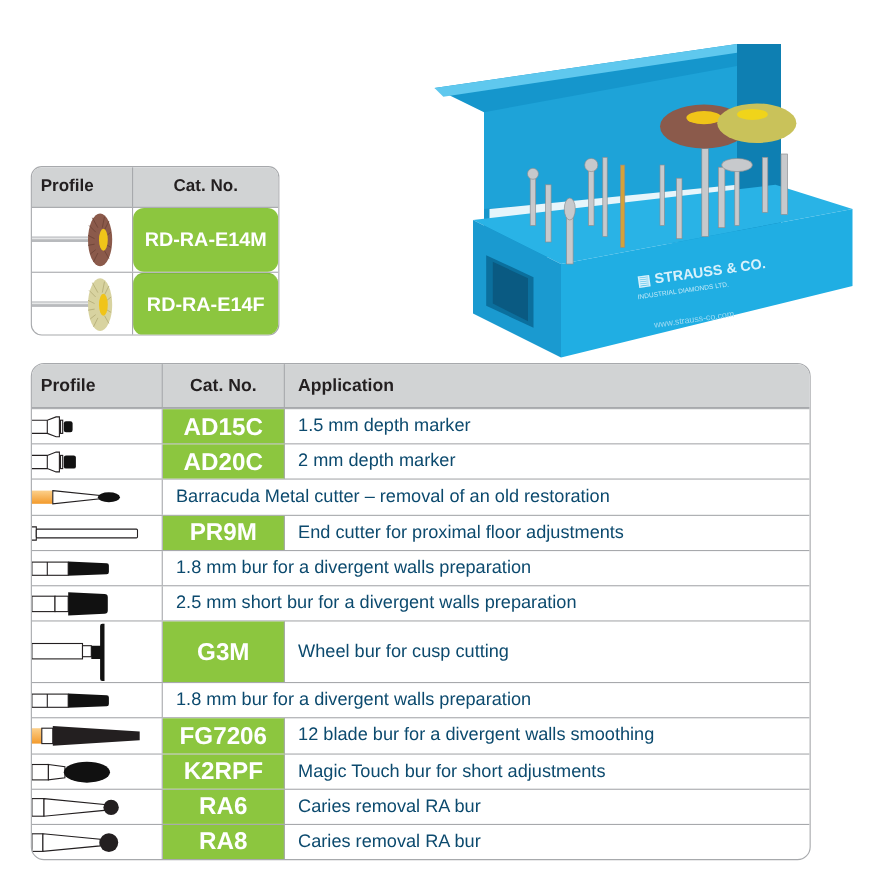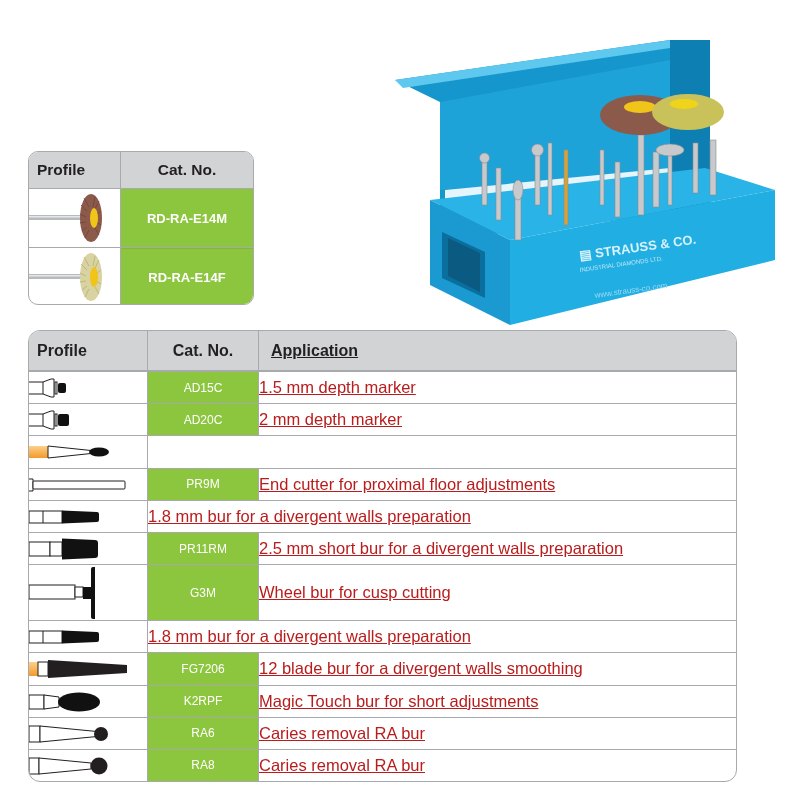--- a/index.html
+++ b/index.html
@@ -11,48 +11,48 @@
       position: absolute; left: 28px; top: 151px; width: 226px; height: 154px;
       border: 1.5px solid #a7a9ac; border-radius: 10px; overflow: hidden; background: #fff;
     }
     .small-table .hdr { display: flex; height: 37px; background: #d1d3d4; border-bottom: 1.5px solid #a7a9ac; }
     .small-table .hdr div { display: flex; align-items: center; font-size: 15.5px; font-weight: bold; color: #231f20; }
     .small-table .hdr .c1 { width: 92px; padding-left: 8px; border-right: 1.5px solid #a7a9ac; }
     .small-table .hdr .c2 { flex: 1; justify-content: center; }
     .small-table .row { display: flex; height: 58px; }
     .small-table .row + .row { border-top: 1.5px solid #a7a9ac; text-align: right; }
     .small-table .row .c1 { width: 92px; border-right: 1.5px solid #a7a9ac; position: relative; }
-    .small-table .row .c2 { flex: 1; background: #8cc63f; color: #fff; font-weight: bold; font-size: 13px;
-      display: flex; align-items: center; justify-content: center; }
+    .small-table .row .c2 { flex: 1; background: #8cc63f; color: #fff; font-weight: bold; font-size: 18px;
+      display: flex; align-items: center; justify-content: center; border-radius: 10px; }
     .small-table .row + .row .c2 { border-top: 1px solid #7fb83a; }
 
     
     .photo { position: absolute; left: 370px; top: 40px; width: 420px; height: 290px; }
 
     
     .big-table {
       position: absolute; left: 28px; top: 330px; width: 709px; height: 452px;
       border: 1.5px solid #a7a9ac; border-radius: 12px; overflow: hidden; background: #fff;
     }
     .big-table .hdr { display: flex; height: 40px; background: #d1d3d4; border-bottom: 1.5px solid #a7a9ac; }
     .big-table .hdr div { display: flex; align-items: center; font-size: 16px; font-weight: bold; color: #231f20; }
     .big-table .col-p { width: 119px; flex: 0 0 119px; }
     .big-table .col-c { width: 111px; flex: 0 0 111px; }
-    .big-table .col-a { flex: 1; text-decoration: underline; }
+    .big-table .col-a { flex: 1; }
     .big-table .hdr .col-p { padding-left: 8px; border-right: 1.5px solid #a7a9ac; }
     .big-table .hdr .col-c { justify-content: center; border-right: 1.5px solid #a7a9ac; }
     .big-table .hdr .col-a { padding-left: 12px; }
 
     .big-table .row { display: flex; height: 32.2px; border-top: 1.5px solid #a7a9ac; }
     .big-table .row:first-of-type { border-top: none; }
     .big-table .row.tall { height: 56px; }
     .big-table .row .col-p { position: relative; border-right: 1.5px solid #a7a9ac; }
-    .big-table .row .col-c { background: #8cc63f; color: #fff; font-weight: normal; font-size: 12px;
+    .big-table .row .col-c { background: #8cc63f; color: #fff; font-weight: bold; font-size: 22px;
       display: flex; align-items: center; justify-content: center; border-right: 1.5px solid #a7a9ac; }
-    .big-table .row .col-a { display: flex; align-items: center; font-size: 16.5px; color: #b91c1c; white-space: nowrap; }
+    .big-table .row .col-a { display: flex; align-items: center; padding-left: 12px; font-size: 16.5px; color: #0c4a6e; white-space: nowrap; }
     .big-table .row .col-p svg { position: absolute; left: 0; top: 0; }
   </style>
 </head>
 <body>
 
 <div class="small-table">
   <div class="hdr">
     <div class="c1">Profile</div>
     <div class="c2">Cat. No.</div>
   </div>
@@ -179,20 +179,21 @@
             <linearGradient id="fg1" x1="0" x2="0" y1="0" y2="1">
               <stop offset="0" stop-color="#fcd08b"></stop>
               <stop offset="1" stop-color="#f39a2b"></stop>
             </linearGradient>
           </defs>
         <rect x="0" y="10" width="19" height="12" fill="url(#fg1)"></rect>
         <path d="M19 10 L62 14.5 L62 17.5 L19 22 Z" fill="#fff" stroke="#231f20" stroke-width="1"></path>
         <ellipse cx="70" cy="16" rx="10" ry="4.5" fill="#111"></ellipse>
       </svg>
     </div>
+    <div class="col-a">Barracuda Metal cutter – removal of an old restoration</div>
   </div>
 
   <div class="row">
     <div class="col-p">
       <svg width="119" height="32" viewBox="0 0 119 32">
         <path d="M0 10 H4 V22 H0" fill="#fff" stroke="#231f20" stroke-width="1"></path>
         <rect x="4" y="12" width="92" height="8" rx="1" fill="#fff" stroke="#231f20" stroke-width="1"></rect>
       </svg>
     </div>
     <div class="col-c">PR9M</div>
@@ -211,21 +212,20 @@
   </div>
 
   <div class="row">
     <div class="col-p">
       <svg width="119" height="32" viewBox="0 0 119 32">
         <rect x="0" y="9" width="21" height="14" fill="#fff" stroke="#231f20" stroke-width="1"></rect>
         <rect x="21" y="9" width="12" height="14" fill="#fff" stroke="#231f20" stroke-width="1"></rect>
         <path d="M33 5.5 L66 7 Q69 7 69 10 V22 Q69 25 66 25 L33 26.5 Z" fill="#111"></path>
       </svg>
     </div>
-    <div class="col-c">PR11RM</div>
     <div class="col-a">2.5 mm short bur for a divergent walls preparation</div>
   </div>
 
   <div class="row tall">
     <div class="col-p">
       <svg width="119" height="56" viewBox="0 0 119 56">
         <rect x="0" y="20" width="46" height="14" fill="#fff" stroke="#231f20" stroke-width="1"></rect>
         <rect x="46" y="22" width="8" height="10" fill="#fff" stroke="#231f20" stroke-width="1"></rect>
         <path d="M54 22 H62 V4 Q62 2 64 2 H66 V54 H64 Q62 54 62 52 V34 H54 Z" fill="#111"></path>
       </svg>

